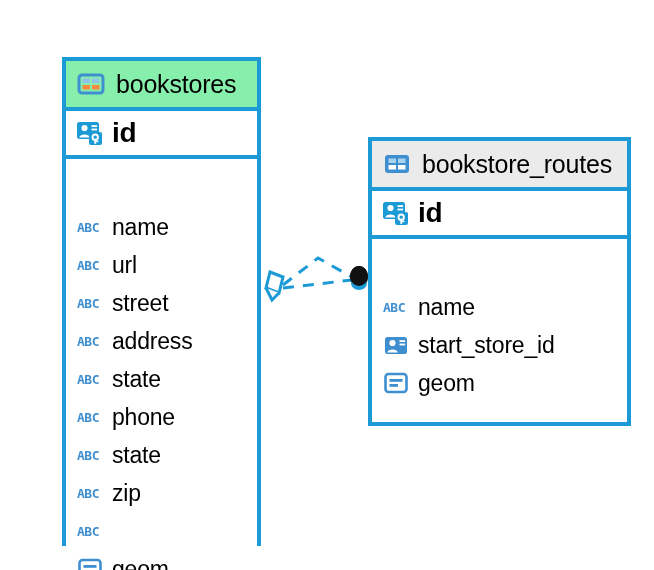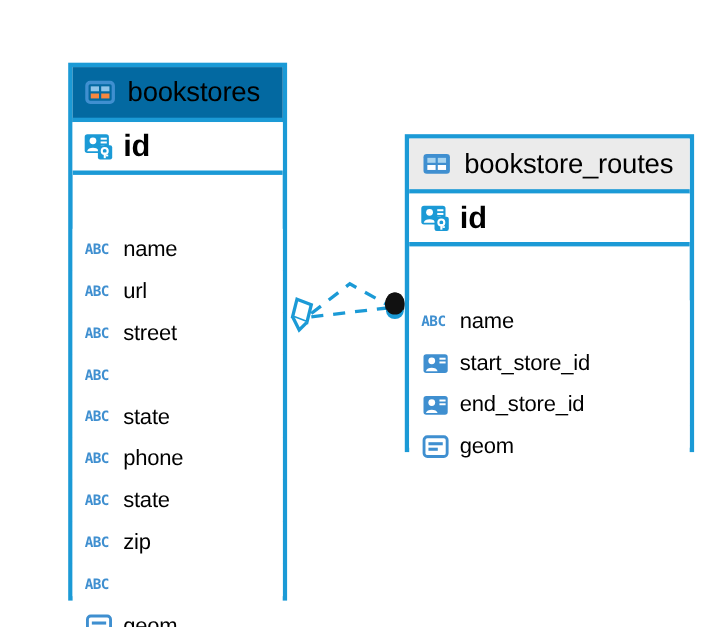--- a/index.html
+++ b/index.html
@@ -29,34 +29,34 @@
     background: #ffffff;
   }
   #entity-bookstores {
     left: 62px;
     top: 57px;
     width: 199px;
     height: 489px;
   }
   #entity-bookstore-routes {
     left: 368px;
-    top: 122px;
+    top: 137px;
     width: 263px;
     height: 289px;
   }
 
   .entity-header {
     box-sizing: border-box;
     height: 50px;
     display: flex;
     align-items: center;
     padding-left: 10px;
     border-bottom: 4px solid #1b9ad6;
   }
-  .header-orange { background: #0369a1; }
+  .header-orange { background: #86efac; }
   .header-grey   { background: #ebebeb; }
 
   .entity-title {
     font-size: 25px;
     color: #000000;
     margin-left: 10px;
     letter-spacing: -0.2px;
     white-space: nowrap;
   }
 
@@ -73,21 +73,21 @@
     box-sizing: border-box;
     height: 38px;
     display: flex;
     align-items: center;
     padding-left: 11px;
     background: #ffffff;
   }
   .fields-wrap { padding-top: 4px; padding-bottom: 2px; margin-top: 45px; }
 
   .field-label {
-    font-size: 20px;
+    font-size: 23px;
     color: #000000;
     margin-left: 9px;
     white-space: nowrap;
     letter-spacing: -0.2px;
   }
   .field-label.bold { font-weight: bold; font-size: 28px; margin-left: 8px; }
 
   .icon { flex: 0 0 auto; display: block; line-height: 0; }
   .icon-abc {
     width: 26px; height: 26px;
@@ -178,20 +178,21 @@
       <div class="field-row">
         <span class="icon icon-abc">
             <span class="abc-text">ABC</span>
           </span>
         <span class="field-label">street</span>
       </div>
       <div class="field-row">
         <span class="icon icon-abc">
             <span class="abc-text">ABC</span>
           </span>
+        <span class="field-label">address</span>
       </div>
       <div class="field-row">
         <span class="icon icon-abc">
             <span class="abc-text">ABC</span>
           </span>
         <span class="field-label">state</span>
       </div>
       <div class="field-row">
         <span class="icon icon-abc">
             <span class="abc-text">ABC</span>
@@ -278,32 +279,20 @@
             <rect x="2" y="5" width="22" height="17" rx="2.5" fill="#3f8fd0"></rect>
             <circle cx="9.5" cy="11" r="3.1" fill="#ffffff"></circle>
             <path d="M 4.2 20.5 C 4.8 16.4 14.2 16.4 14.8 20.5 Z" fill="#ffffff"></path>
             <rect x="16.5" y="8.2" width="5.6" height="1.8" fill="#ffffff"></rect>
             <rect x="16.5" y="11.6" width="5.6" height="1.8" fill="#ffffff"></rect>
           </svg>
         </span>
         <span class="field-label">start_store_id</span>
       </div>
 
-      <div class="field-row">
-        <span class="icon">
-          <svg width="26" height="26" viewBox="0 0 26 26">
-            <rect x="2" y="5" width="22" height="17" rx="2.5" fill="#3f8fd0"></rect>
-            <circle cx="9.5" cy="11" r="3.1" fill="#ffffff"></circle>
-            <path d="M 4.2 20.5 C 4.8 16.4 14.2 16.4 14.8 20.5 Z" fill="#ffffff"></path>
-            <rect x="16.5" y="8.2" width="5.6" height="1.8" fill="#ffffff"></rect>
-            <rect x="16.5" y="11.6" width="5.6" height="1.8" fill="#ffffff"></rect>
-          </svg>
-        </span>
-        <span class="field-label">end_store_id</span>
-      </div>
 
       <div class="field-row">
         <span class="icon">
           <svg width="26" height="26" viewBox="0 0 26 26">
             <rect x="2.5" y="4" width="21" height="18" rx="3" fill="#ffffff" stroke="#3f8fd0" stroke-width="2.6"></rect>
             <rect x="6.5" y="9" width="13" height="2.8" fill="#3f8fd0"></rect>
             <rect x="6.5" y="14" width="8.5" height="2.8" fill="#3f8fd0"></rect>
           </svg>
         </span>
         <span class="field-label">geom</span>

